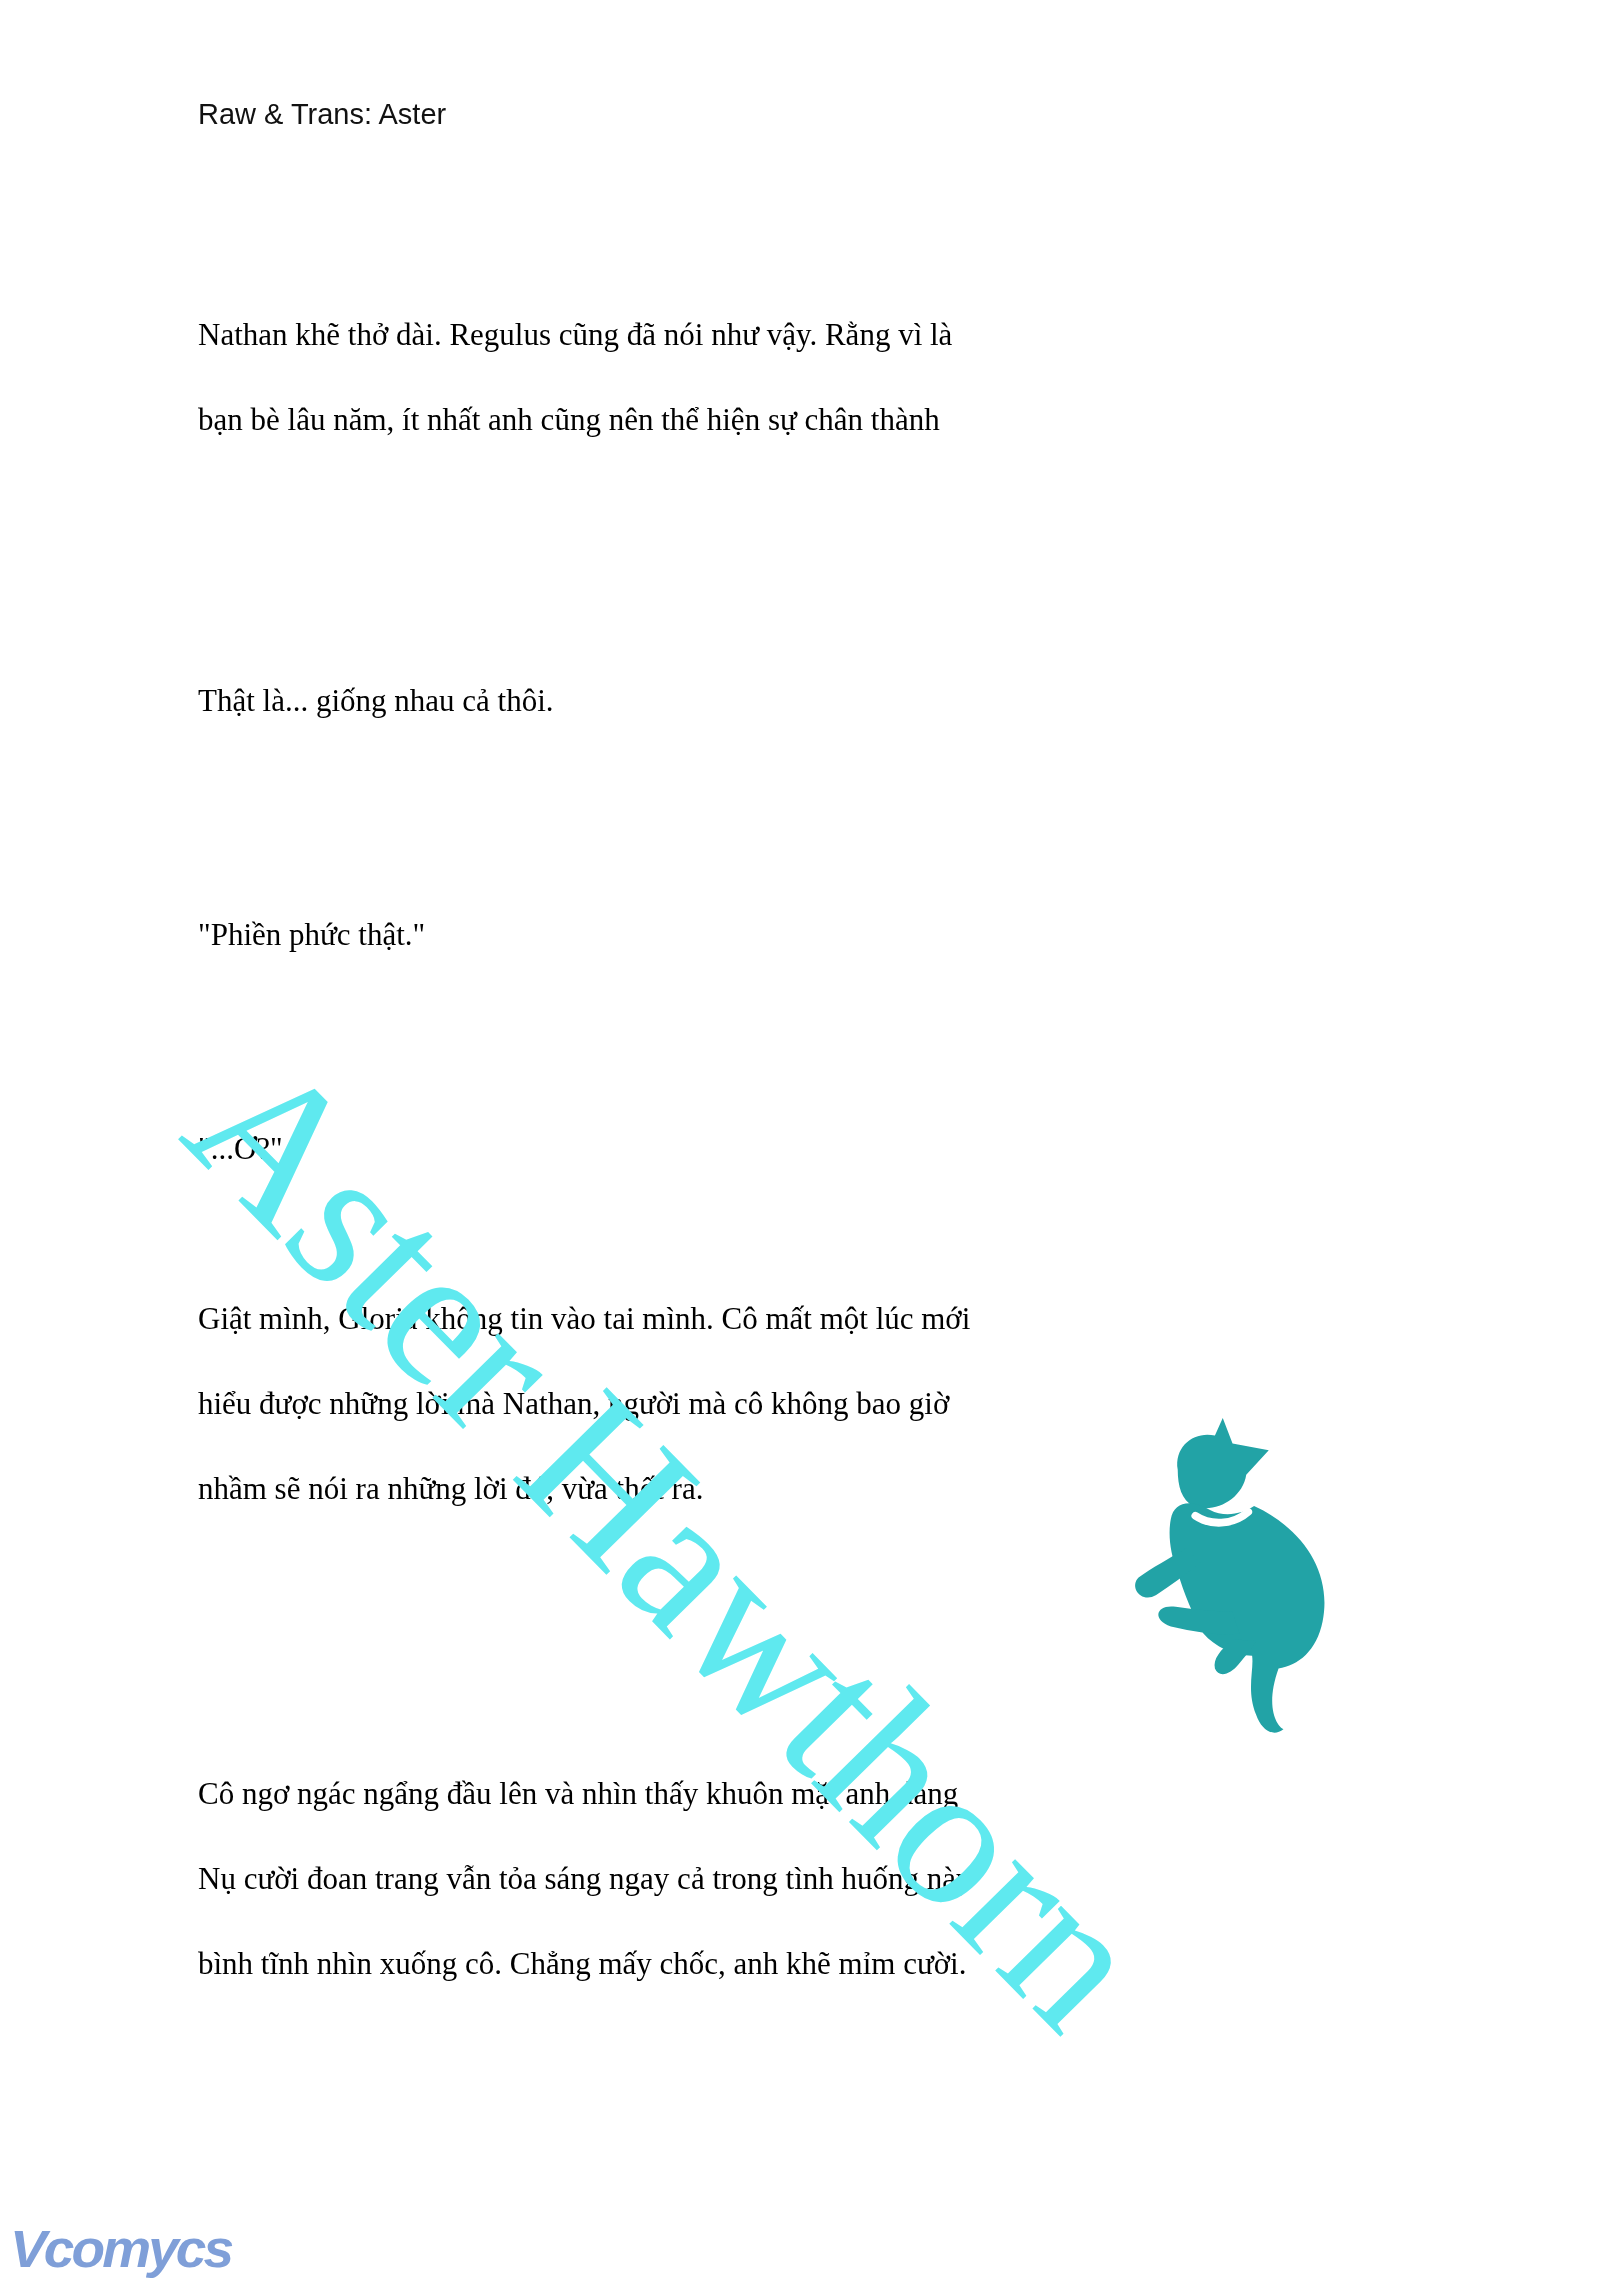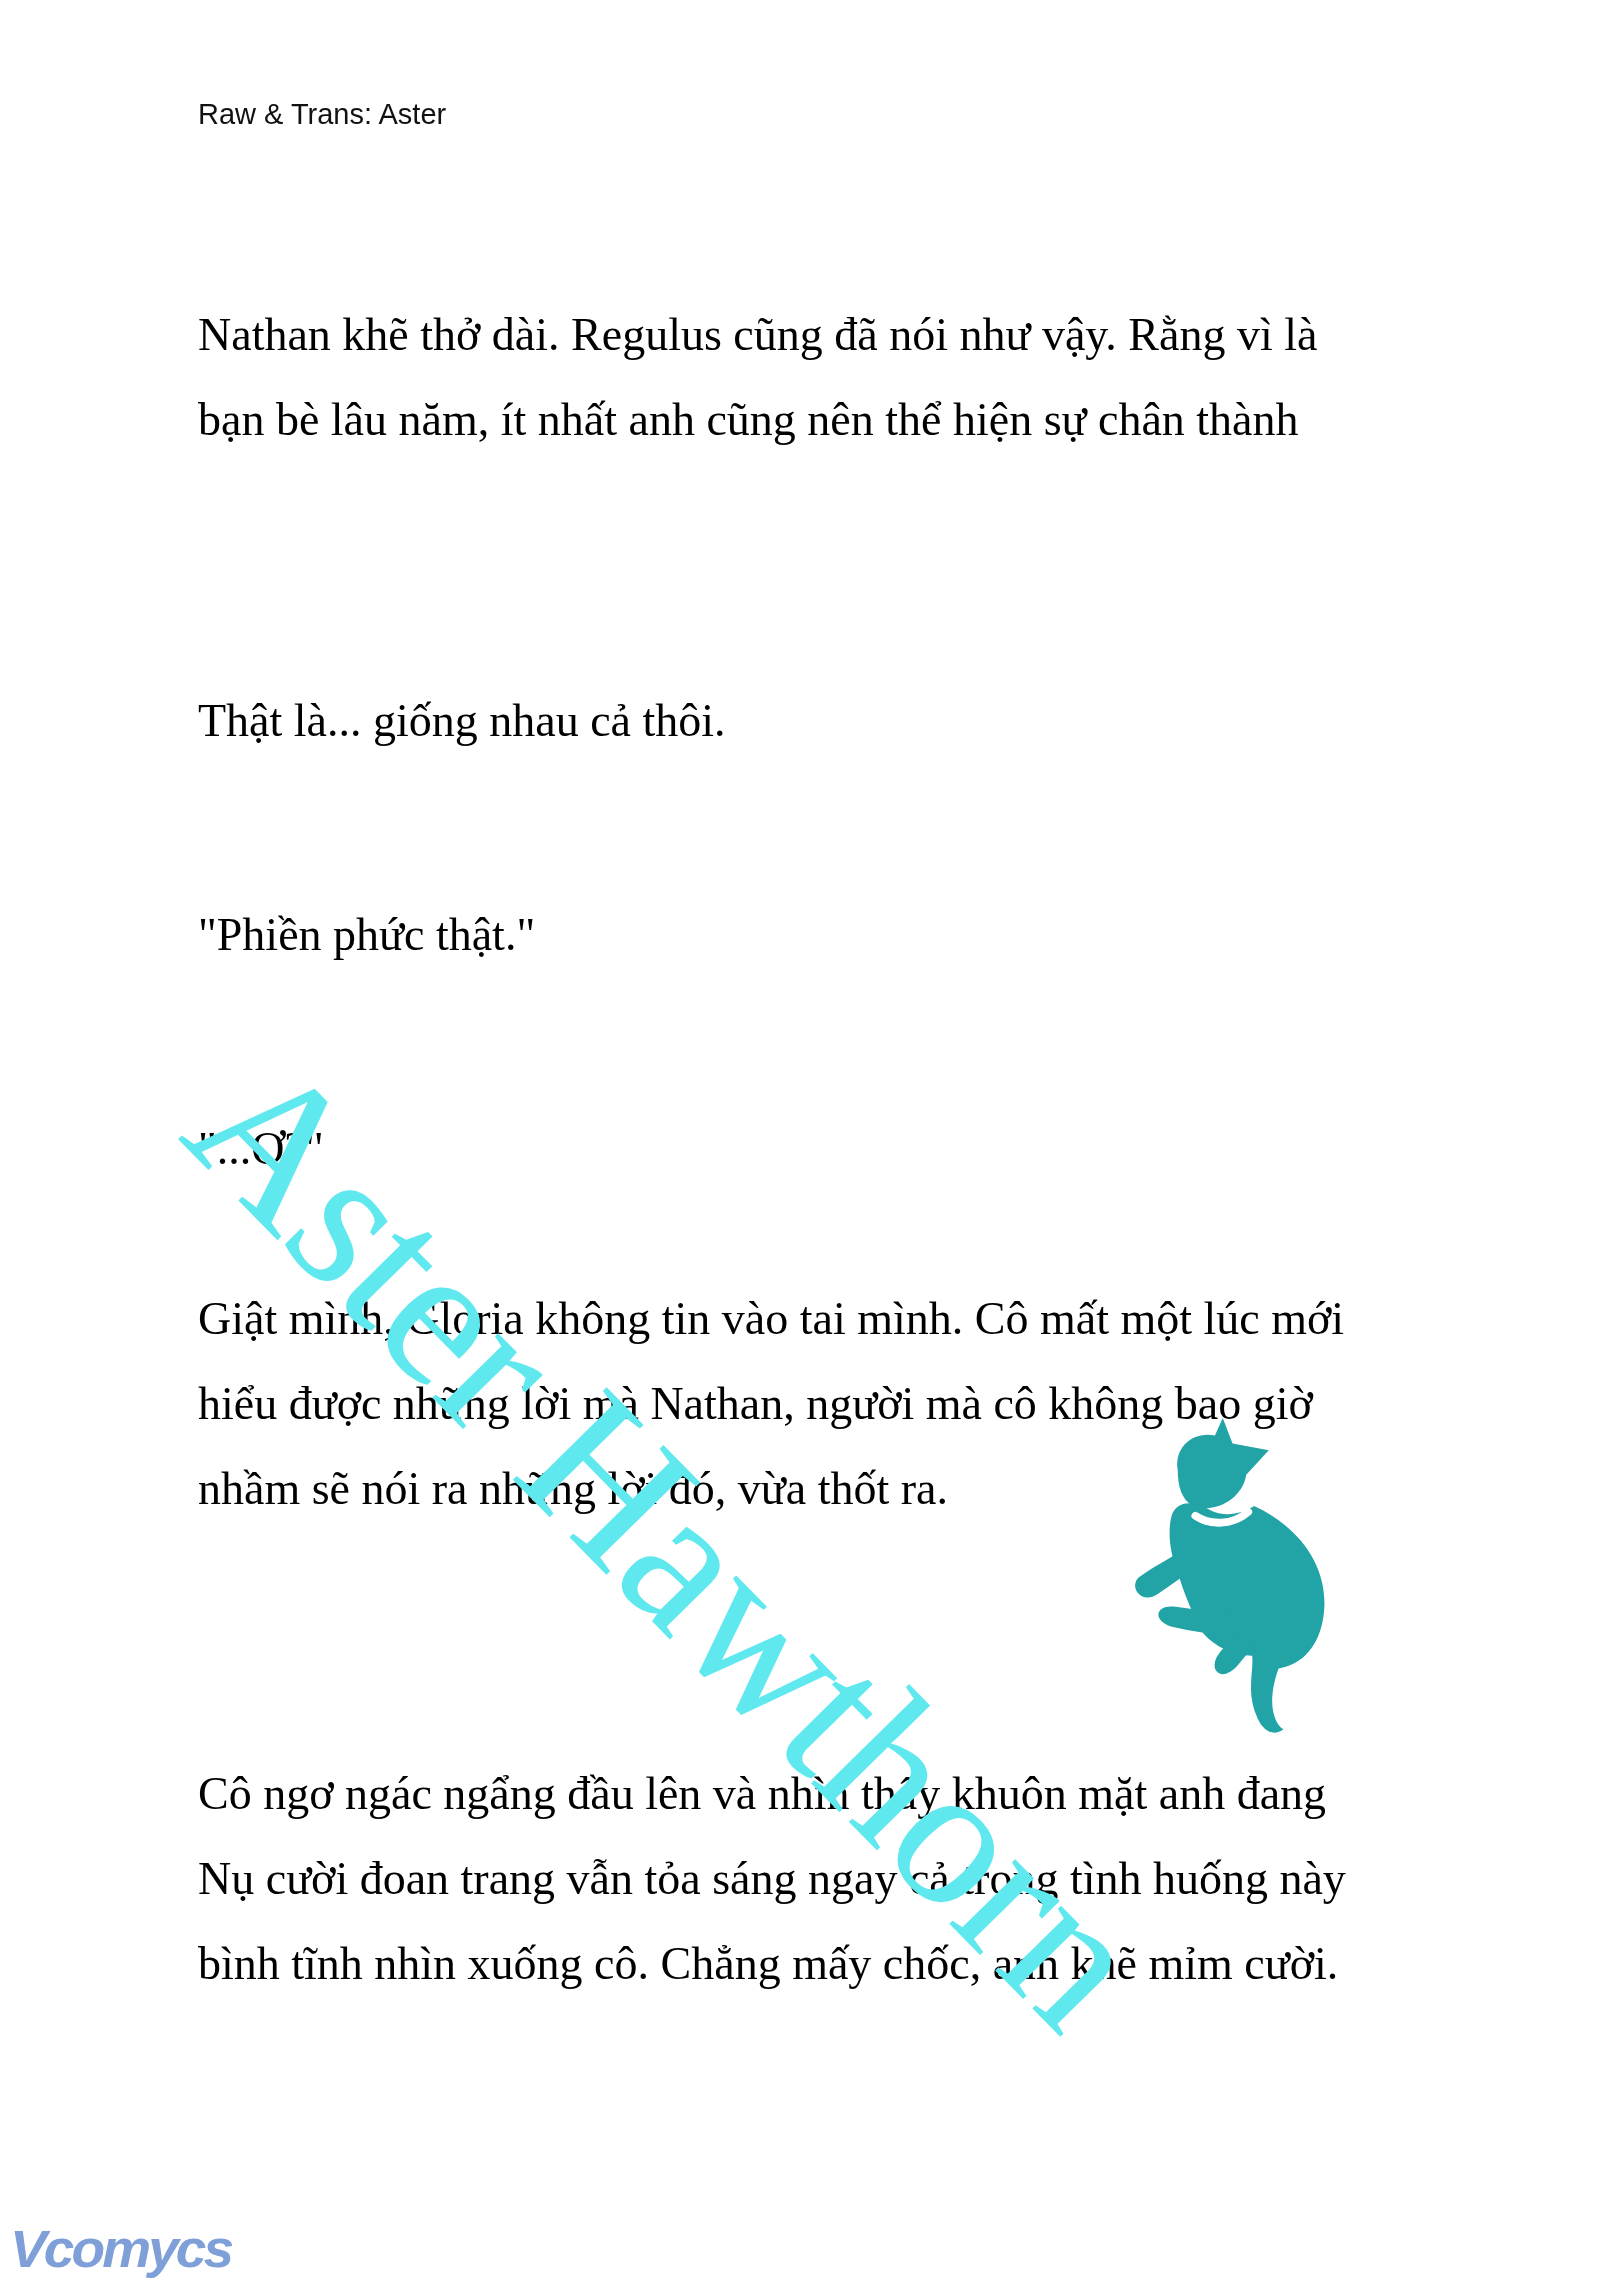--- a/index.html
+++ b/index.html
@@ -27,21 +27,21 @@
       font-family: "Liberation Sans", sans-serif;
       font-size: 29px;
       color: #111111;
       white-space: nowrap;
     }
     .para {
       position: absolute;
       left: 198px;
       margin: 0;
       font-family: "Liberation Serif", serif;
-      font-size: 46px;
+      font-size: 31px;
       line-height: 85px;
       color: #000000;
       white-space: nowrap;
     }
     .line {
       display: block;
       height: 85px;
     }
     .watermark {
       position: absolute;
@@ -97,21 +97,21 @@
 <div class="page">
 
   <div class="text-layer">
     <div class="header">Raw &amp; Trans: Aster</div>
 
     <p class="para" style="top:292px;">
       <span class="line">Nathan khẽ thở dài. Regulus cũng đã nói như vậy. Rằng vì là</span>
       <span class="line">bạn bè lâu năm, ít nhất anh cũng nên thể hiện sự chân thành</span>
     </p>
 
-    <p class="para" style="top:678px;">
+    <p class="para" style="top:658px;">
       <span class="line">Thật là... giống nhau cả thôi.</span>
     </p>
 
     <p class="para" style="top:892px;">
       <span class="line">"Phiền phức thật."</span>
     </p>
 
     <p class="para" style="top:1106px;">
       <span class="line">"...Ơ?"</span>
     </p>

